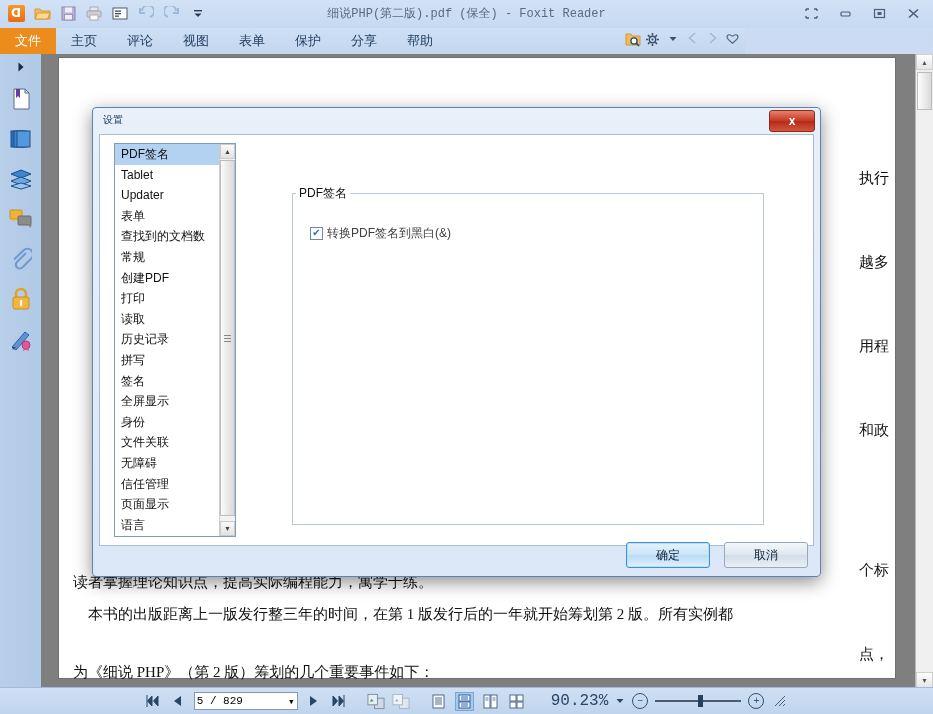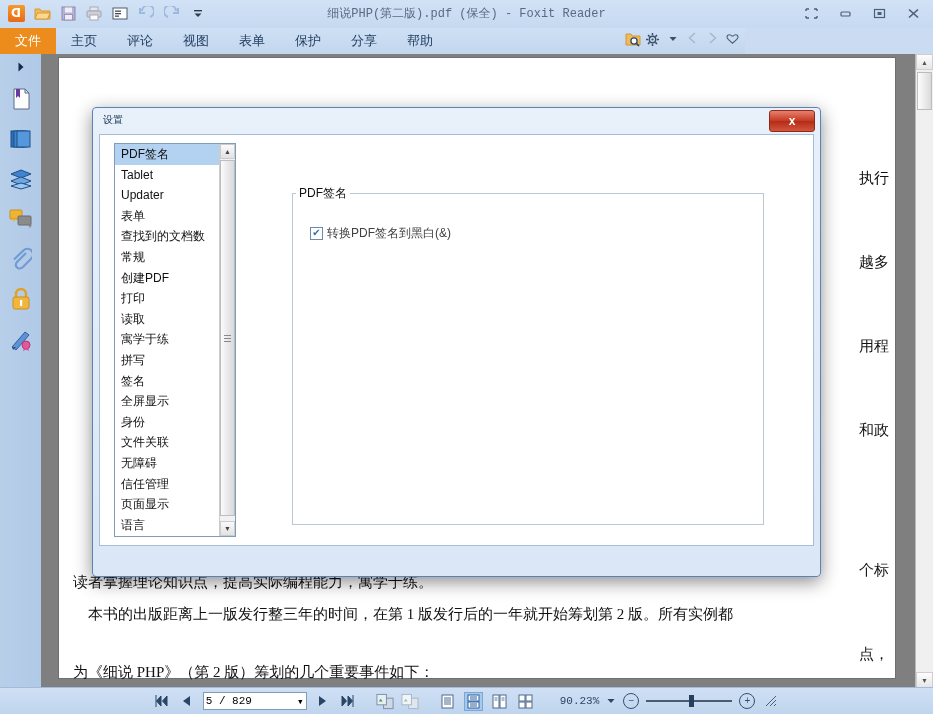--- a/index.html
+++ b/index.html
@@ -76,21 +76,21 @@
   .statusbar{position:absolute;left:0;bottom:0;width:933px;height:26px;
              background:linear-gradient(180deg,#cfe0f5 0%,#bfd4ed 100%);
              border-top:1px solid #a3bada;display:flex;align-items:center;}
   .sb-center{position:absolute;left:0;right:0;display:flex;align-items:center;justify-content:center;gap:7px;}
   .sb-ico{display:flex;align-items:center;justify-content:center;color:#2b4566;font-size:13px;width:18px;height:20px;}
   .pagebox{width:104px;height:18px;background:#fff;border:1px solid #7f9db9;
            display:flex;align-items:center;justify-content:space-between;
            font-family:"Liberation Mono","DejaVu Sans Mono",monospace;font-size:11px;padding:0 2px;box-sizing:border-box;}
   .viewmode{width:19px;height:19px;display:flex;align-items:center;justify-content:center;}
   .viewmode.sel{background:#a7c9ec;border:1px solid #7aa8d6;box-sizing:border-box;}
-  .zoomtxt{font-family:"Liberation Mono","DejaVu Sans Mono",monospace;font-size:11px;color:#2b4566;}
+  .zoomtxt{font-family:"Liberation Mono","DejaVu Sans Mono",monospace;font-size:16px;color:#2b4566;}
   .slider{position:relative;width:86px;height:14px;display:flex;align-items:center;}
   .slider .trk{position:absolute;left:0;top:6px;width:86px;height:2px;background:#4a5c72;}
   .slider .knb{position:absolute;left:43px;top:1px;width:5px;height:12px;background:#26405e;}
   .circ{width:14px;height:14px;border-radius:50%;border:1px solid #33506f;
         display:flex;align-items:center;justify-content:center;font-size:10px;color:#33506f;line-height:1;}
 
   
   .dlg{position:absolute;left:92px;top:107px;width:727px;height:468px;
        background:linear-gradient(180deg,#e8f0fa 0%,#dbe7f6 100%);
        border:1px solid #5b83b5;border-radius:4px;
@@ -374,21 +374,21 @@
       <div class="dlg-list">
         <div class="li sel">PDF签名</div>
         <div class="li">Tablet</div>
         <div class="li">Updater</div>
         <div class="li">表单</div>
         <div class="li">查找到的文档数</div>
         <div class="li">常规</div>
         <div class="li">创建PDF</div>
         <div class="li">打印</div>
         <div class="li">读取</div>
-        <div class="li">寓学于练</div>
+        <div class="li">历史记录</div>
         <div class="li">拼写</div>
         <div class="li">签名</div>
         <div class="li">全屏显示</div>
         <div class="li">身份</div>
         <div class="li">文件关联</div>
         <div class="li">无障碍</div>
         <div class="li">信任管理</div>
         <div class="li">页面显示</div>
         <div class="li">语言</div>
 
@@ -409,20 +409,24 @@
       <div class="grp-legend">PDF签名</div>
 
       <div class="cbrow">
         <span class="cbox">
           <span class="tick">✔</span>
         </span>
         <span class="cblabel">转换PDF签名到黑白(&amp;)</span>
       </div>
     </div>
 
+    <div class="dlg-btns">
+      <div class="dbtn default">确定</div>
+      <div class="dbtn">取消</div>
+    </div>
   </div>
 
   <div class="statusbar">
     <div class="sb-center">
       <span class="sb-ico">
         <svg width="15" height="12" viewBox="0 0 15 12">
             <path d="M2 0v12M7 1v10L2.5 6zM13 1v10L8.5 6z" fill="#2b4566" stroke="#2b4566" stroke-width="1"></path>
           </svg>
       </span>
       <span class="sb-ico">

